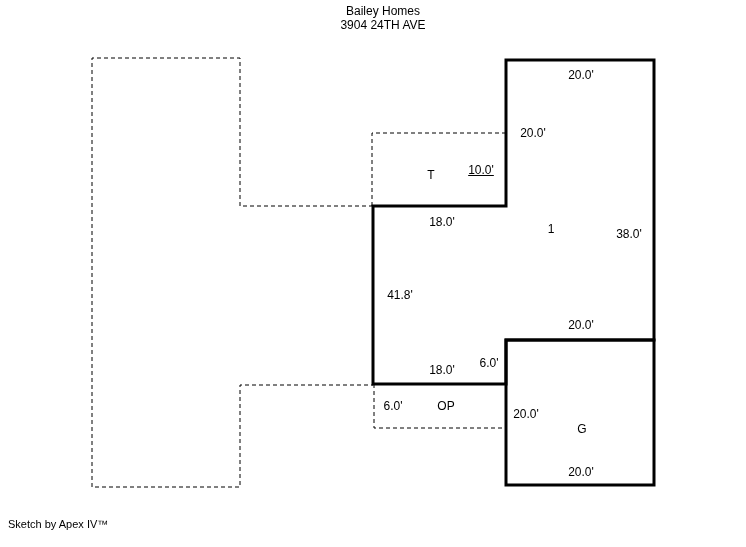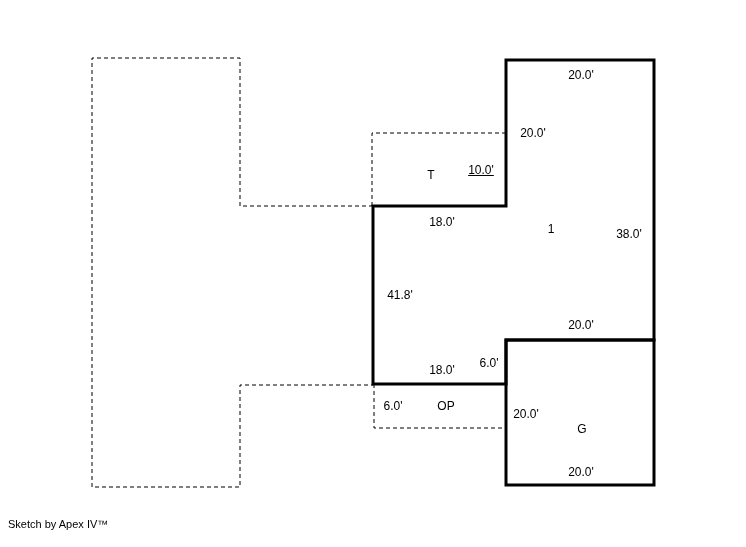--- a/index.html
+++ b/index.html
@@ -49,20 +49,22 @@
     line-height: 11px;
     white-space: nowrap;
   }
 </style>
 </head>
 <body>
 
 <div class="page">
 
   <div class="title-block">
+    <div>Bailey Homes</div>
+    <div>3904 24TH AVE</div>
   </div>
 
   <svg class="sketch-svg" width="746" height="547" viewBox="0 0 746 547">
       <polygon points="506,60 654,60 654,340 506,340 506,384 373,384 373,206 506,206" fill="none" stroke="#000000" stroke-width="3"></polygon>
       <polygon points="506,340 654,340 654,485 506,485" fill="none" stroke="#000000" stroke-width="3"></polygon>
       <polyline points="373,206 240,206 240,58 92,58 92,487 240,487 240,385 373,385" fill="none" stroke="#000000" stroke-width="1" stroke-dasharray="4 3"></polyline>
       <polyline points="372,206 372,133 506,133" fill="none" stroke="#000000" stroke-width="1" stroke-dasharray="4 3"></polyline>
       <polyline points="374,384 374,428 506,428" fill="none" stroke="#000000" stroke-width="1" stroke-dasharray="4 3"></polyline>
     </svg>
 

